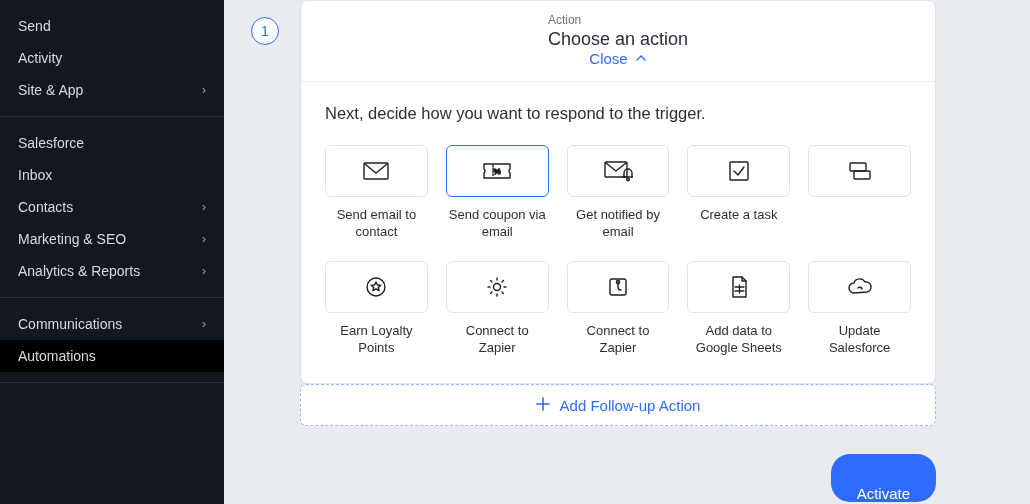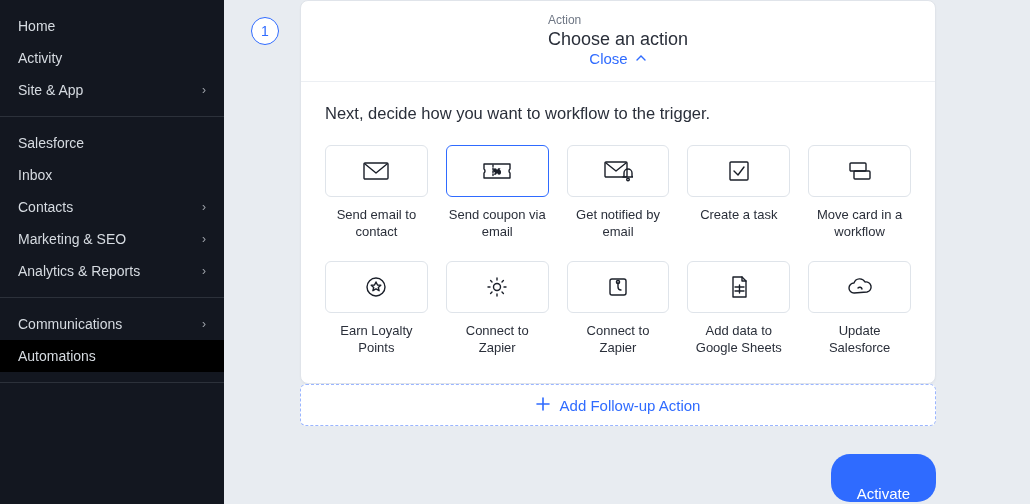--- a/index.html
+++ b/index.html
@@ -160,21 +160,21 @@
     font-size: 15px;
     cursor:pointer;
     border:none;
   }
 </style>
 </head>
 <body>
 
 <div class="sidebar" id="sidebar">
     <div class="sidebar-item">
-      <span>Home</span>
+      <span>Send</span>
     </div>
     <div class="sidebar-item">
       <span>Activity</span>
     </div>
     <div class="sidebar-item">
       <span>Site &amp; App</span>
       <span class="chev">›</span>
     </div>
     <div class="sidebar-divider"></div>
     <div class="sidebar-item">
@@ -217,21 +217,21 @@
       <div class="close">
         <span>Close</span>
         <span>
           <svg width="12" height="12" viewBox="0 0 12 12">
               <path d="M2 8 L6 4 L10 8" stroke="#2f6bff" stroke-width="1.4" fill="none" stroke-linecap="round"></path>
             </svg>
         </span>
       </div>
     </div>
     <div class="panel-body">
-      <div class="prompt">Next, decide how you want to workflow to the trigger.</div>
+      <div class="prompt">Next, decide how you want to respond to the trigger.</div>
       <div class="grid" id="action-grid">
           <div class="action-item">
             <div class="action-card">
               <span class="icon-wrap">
                 <svg width="28" height="22" viewBox="0 0 28 22">
                   <rect x="2" y="3" width="24" height="16" rx="1" stroke="#1a1f29" stroke-width="1.4" fill="none" stroke-linecap="round" stroke-linejoin="round"></rect>
                   <path d="M3 4 L14 13 L25 4" stroke="#1a1f29" stroke-width="1.4" fill="none" stroke-linecap="round" stroke-linejoin="round"></path>
                 </svg>
               </span>
             </div>
@@ -275,21 +275,20 @@
           </div>
           <div class="action-item">
             <div class="action-card">
               <span class="icon-wrap">
                 <svg width="26" height="22" viewBox="0 0 26 22">
                   <rect x="3" y="3" width="16" height="8" rx="1" stroke="#1a1f29" stroke-width="1.4" fill="none" stroke-linecap="round" stroke-linejoin="round"></rect>
                   <rect x="7" y="11" width="16" height="8" rx="1" stroke="#1a1f29" stroke-width="1.4" fill="none" stroke-linecap="round" stroke-linejoin="round"></rect>
                 </svg>
               </span>
             </div>
-            <div class="action-label">Move card in a workflow</div>
           </div>
           <div class="action-item">
             <div class="action-card">
               <span class="icon-wrap">
                 <svg width="24" height="24" viewBox="0 0 24 24">
                   <circle cx="12" cy="12" r="9" stroke="#1a1f29" stroke-width="1.4" fill="none" stroke-linecap="round" stroke-linejoin="round"></circle>
                   <path d="M12 7 l1.5 3 3.3 0.3 -2.5 2.2 0.8 3.2 -3.1 -1.8 -3.1 1.8 0.8 -3.2 -2.5 -2.2 3.3 -0.3 z" stroke="#1a1f29" stroke-width="1.4" fill="none" stroke-linecap="round" stroke-linejoin="round"></path>
                 </svg>
               </span>
             </div>

